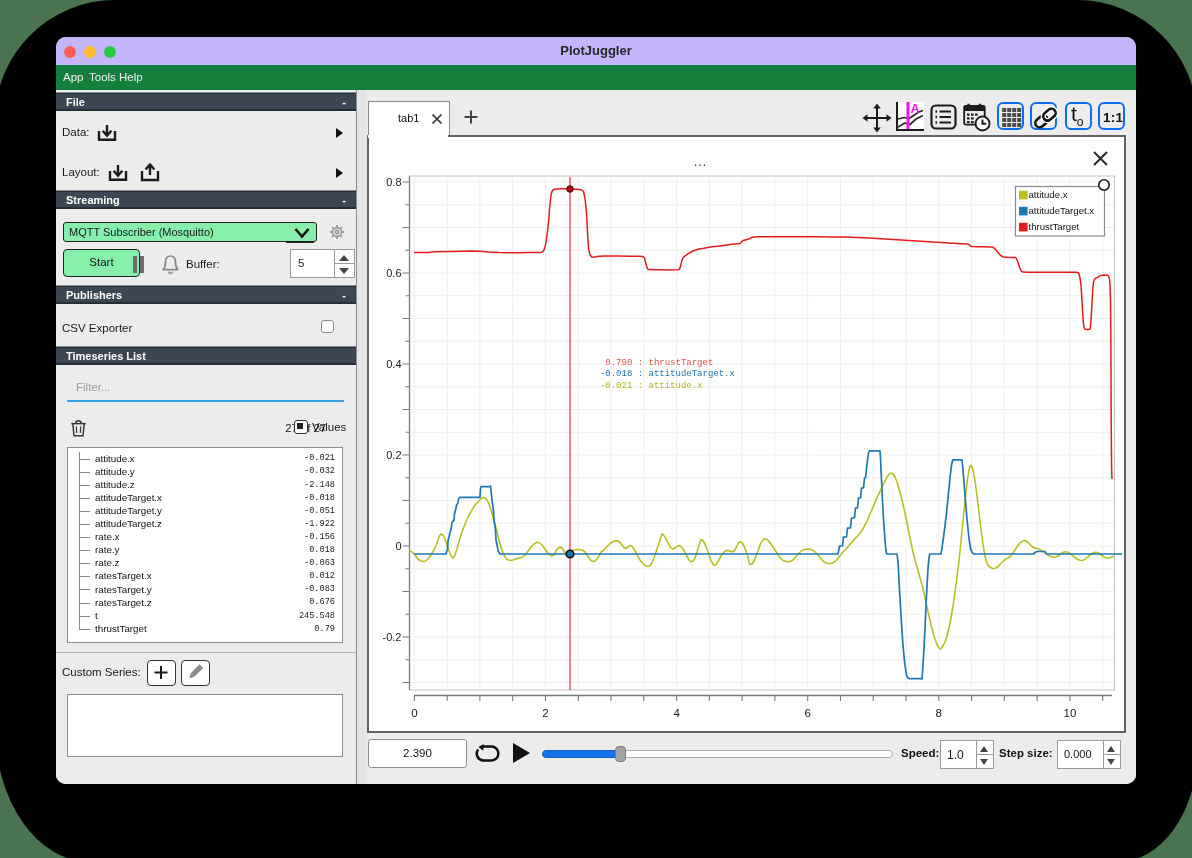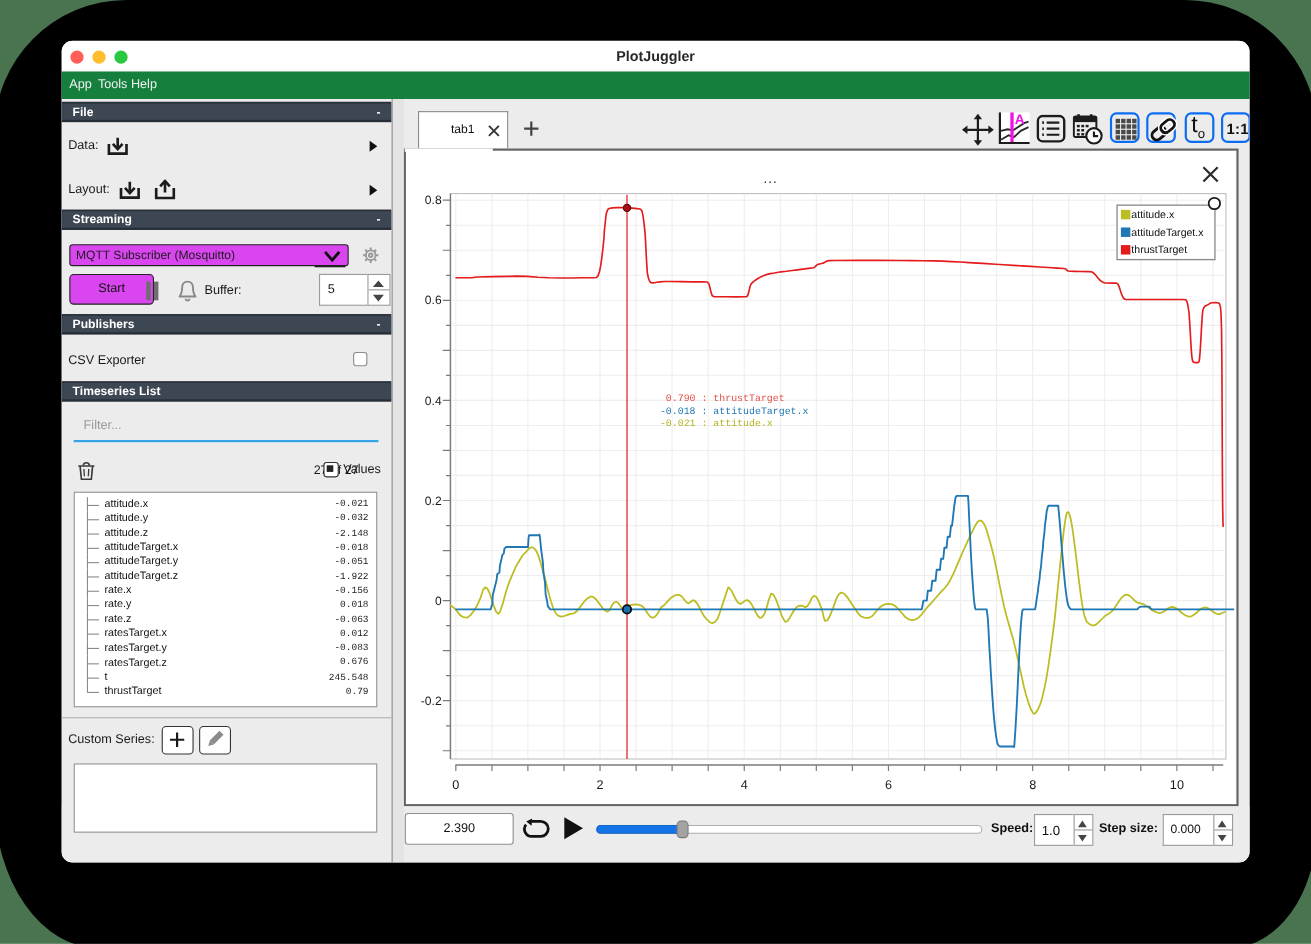--- a/index.html
+++ b/index.html
@@ -3,41 +3,41 @@
 <meta charset="utf-8">
 <style>
 html,body{margin:0;padding:0;}
 body{width:1192px;height:858px;background:#4a7450;position:relative;overflow:hidden;
  font-family:"Liberation Sans",sans-serif;-webkit-font-smoothing:antialiased;}
 #shadow{position:absolute;left:-5px;top:0;width:1202px;height:862px;background:#000;
  border-radius:120px 120px 80px 95px / 120px 120px 110px 135px;}
 #win{position:absolute;left:56px;top:37px;width:1080px;height:747px;background:#ececec;
  border-radius:10px;overflow:hidden;}
 
-#titlebar{position:absolute;left:0;top:0;width:1080px;height:28px;background:#ffffff;}
+#titlebar{position:absolute;left:0;top:0;width:1080px;height:28px;background:#c4b5fd;}
 #titlebar .tl{position:absolute;top:9px;width:12px;height:12px;border-radius:50%;}
 #title{position:absolute;left:0;right:0;top:6px;text-align:center;font-size:13px;font-weight:bold;color:#272727;}
 
 #menubar{position:absolute;left:0;top:28px;width:1143px;height:25px;background:#15803d;
  color:#efefef;font-size:11.5px;}
 #menubar span{position:absolute;top:6px;}
 
 #lpanel{position:absolute;left:0;top:53px;width:300px;bottom:0;background:#ececec;z-index:3;}
 .shead{position:absolute;left:0;width:300px;height:17px;background:#3d4653;border-bottom:2px solid #262e38;box-shadow:0 -1.5px 0 #272e37;
  color:#fff;font-size:11px;font-weight:bold;}
 .shead .t{position:absolute;left:10px;top:2px;}
 .shead .m{position:absolute;right:10px;top:2px;font-weight:bold;}
 .lbl{position:absolute;font-size:11.5px;color:#1a1a1a;}
 .rarrow{position:absolute;width:0;height:0;border-left:7px solid #111;border-top:5px solid transparent;border-bottom:5px solid transparent;}
-.btn{position:absolute;background:#d946ef;border:1.5px solid #242424;border-radius:4px;}
+.btn{position:absolute;background:#86efac;border:1.5px solid #242424;border-radius:4px;}
 
 #splitter{position:absolute;left:300px;top:53px;width:11px;bottom:0;background:#e4e4e4;border-left:1px solid #8f8f8f;z-index:3;}
 #rside{position:absolute;left:311px;top:53px;right:0;bottom:0;background:#ececec;}
 
-#tabbar{position:absolute;left:13px;top:11px;right:10px;height:34px;}
+#tabbar{position:absolute;left:1px;top:11px;right:10px;height:34px;}
 #tab1{position:absolute;left:0;top:0;width:82px;height:34px;background:#fff;border:1px solid #8a8a8a;border-bottom:none;}
 #tab1 .tt{position:absolute;left:29px;top:10px;font-size:11px;color:#111;}
 
 #pane{position:absolute;left:0px;top:45px;width:759px;height:598px;background:#fff;border:2px solid #636363;}
 
 #bbar{position:absolute;left:0;bottom:0;right:0;height:51px;background:#ececec;}
 .spinbox{position:absolute;background:#fff;border:1.2px solid #9a9a9a;}
 *{box-sizing:border-box;}
 .treerow{position:relative;height:13.1px;font-size:9.8px;color:#111;}
 .treerow .nm{position:absolute;left:27px;top:0.6px;}

